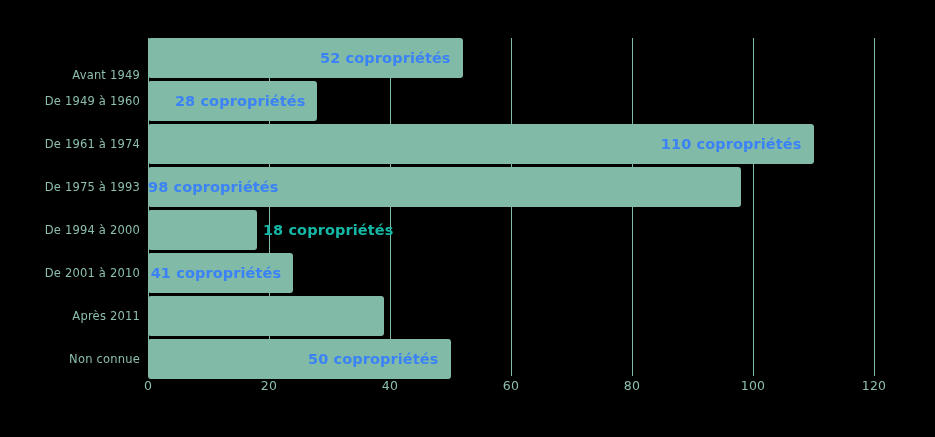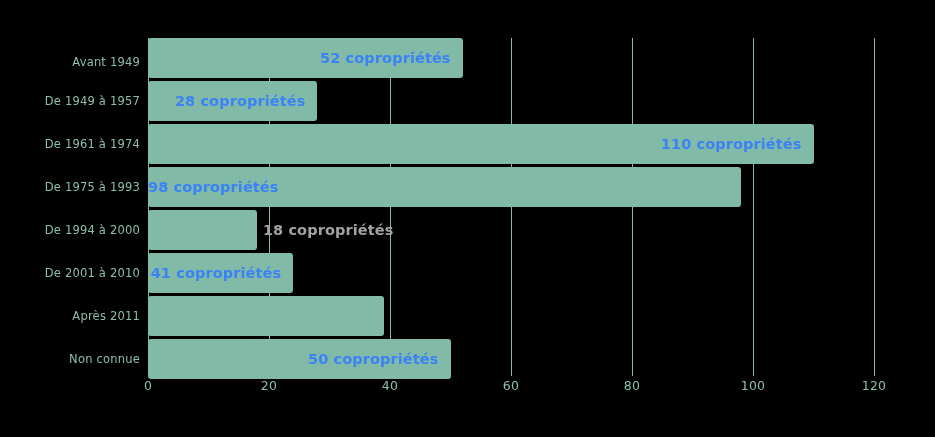--- a/index.html
+++ b/index.html
@@ -66,21 +66,21 @@
     top: 0;
     height: 40px;
     line-height: 40px;
     font-size: 14.5px;
     font-weight: bold;
     color: #3b82f6;
     white-space: nowrap;
     letter-spacing: 0.1px;
   }
   .bar-value.outside {
-    color: #a3a3a3;
+    color: #14b8a6;
   }
 
   
   .cat-labels {
     position: absolute;
     left: 0;
     top: 38px;
     width: 140px;
     height: 338px;
   }
@@ -114,22 +114,22 @@
     white-space: nowrap;
     letter-spacing: 0.2px;
   }
 </style>
 </head>
 <body>
 
 <div id="chart-root">
 
   <div class="cat-labels">
-    <div class="cat-label" style="top:4px;">Avant 1949</div>
-    <div class="cat-label" style="top:43px;">De 1949 à 1957</div>
+    <div class="cat-label" style="top:17px;">Avant 1949</div>
+    <div class="cat-label" style="top:43px;">De 1949 à 1960</div>
     <div class="cat-label" style="top:86px;">De 1961 à 1974</div>
     <div class="cat-label" style="top:129px;">De 1975 à 1993</div>
     <div class="cat-label" style="top:172px;margin-left:20px;">De 1994 à 2000</div>
     <div class="cat-label" style="top:215px;">De 2001 à 2010</div>
     <div class="cat-label" style="top:258px;">Après 2011</div>
     <div class="cat-label" style="top:301px;">Non connue</div>
   </div>
 
   <div class="plot-area">
     <div class="grid-layer">

